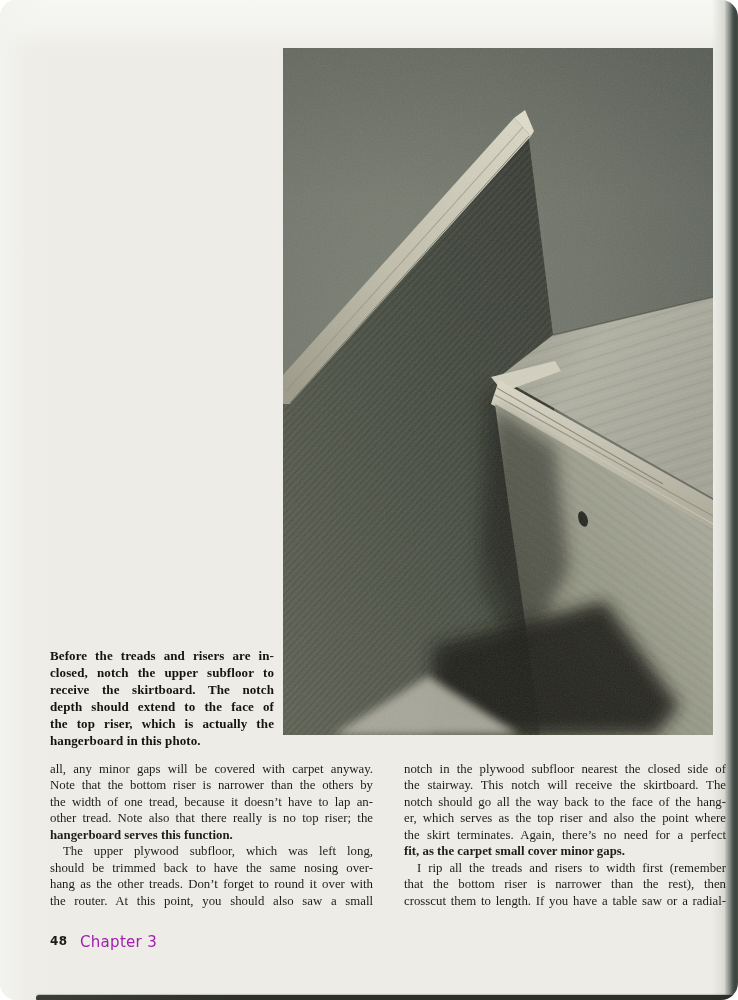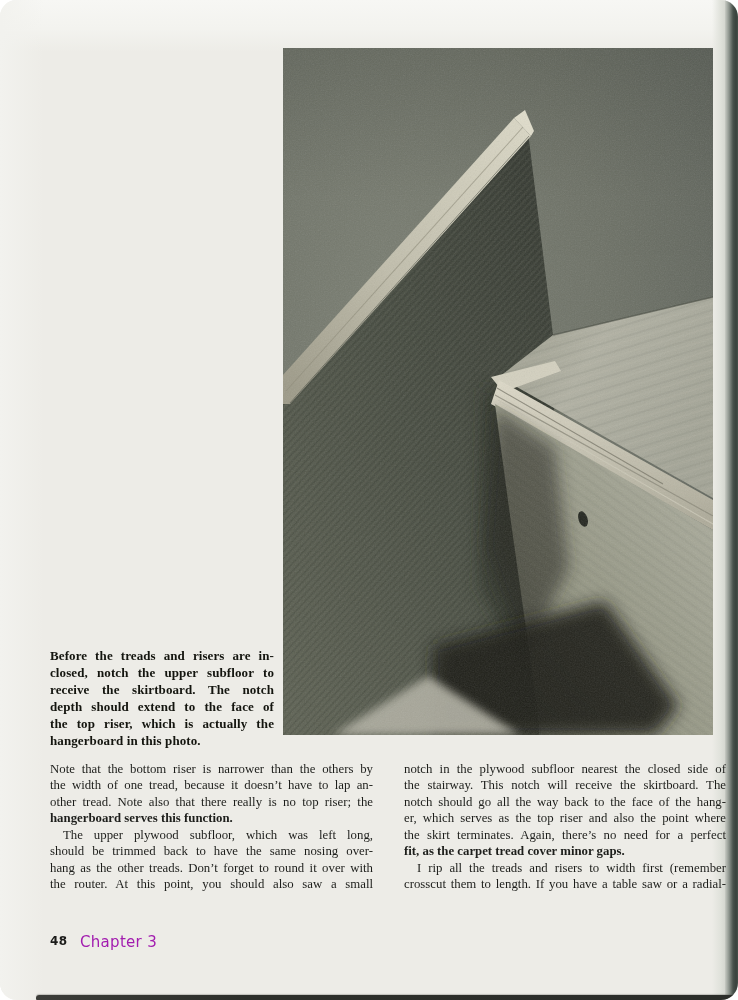--- a/index.html
+++ b/index.html
@@ -169,37 +169,39 @@
   <div class="caption">
     <div class="cap-line">Before the treads and risers are in-</div>
     <div class="cap-line">closed, notch the upper subfloor to</div>
     <div class="cap-line">receive the skirtboard. The notch</div>
     <div class="cap-line">depth should extend to the face of</div>
     <div class="cap-line">the top riser, which is actually the</div>
     <div class="cap-line end">hangerboard in this photo.</div>
   </div>
 
   <div class="col col-left">
+    <div class="b-line">all, any minor gaps will be covered with carpet anyway.</div>
     <div class="b-line">Note that the bottom riser is narrower than the others by</div>
     <div class="b-line">the width of one tread, because it doesn’t have to lap an-</div>
     <div class="b-line">other tread. Note also that there really is no top riser; the</div>
     <div class="b-line end">hangerboard serves this function.</div>
     <div class="b-line ind">The upper plywood subfloor, which was left long,</div>
     <div class="b-line">should be trimmed back to have the same nosing over-</div>
     <div class="b-line">hang as the other treads. Don’t forget to round it over with</div>
     <div class="b-line">the router. At this point, you should also saw a small</div>
   </div>
 
   <div class="col col-right">
     <div class="b-line">notch in the plywood subfloor nearest the closed side of</div>
     <div class="b-line">the stairway. This notch will receive the skirtboard. The</div>
     <div class="b-line">notch should go all the way back to the face of the hang-</div>
     <div class="b-line">er, which serves as the top riser and also the point where</div>
     <div class="b-line">the skirt terminates. Again, there’s no need for a perfect</div>
-    <div class="b-line end">fit, as the carpet tread cover minor gaps.</div>
+    <div class="b-line end">fit, as the carpet small cover minor gaps.</div>
     <div class="b-line ind">I rip all the treads and risers to width first (remember</div>
+    <div class="b-line">that the bottom riser is narrower than the rest), then</div>
     <div class="b-line">crosscut them to length. If you have a table saw or a radial-</div>
   </div>
 
   <div class="pagenum">48</div>
   <div class="chapter">Chapter 3</div>
 
 </div>
 
 </body></html>

